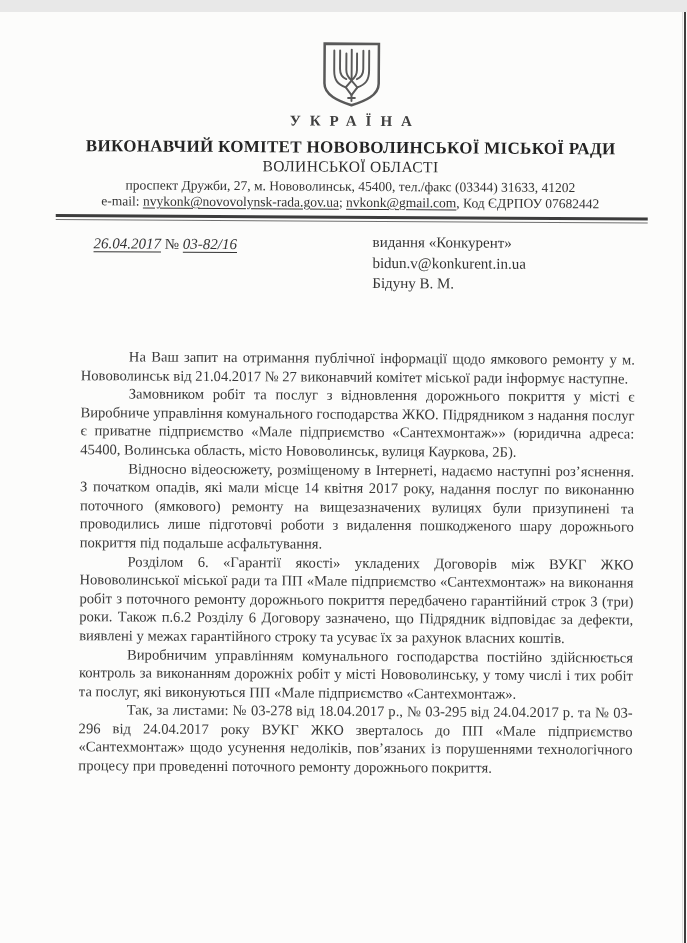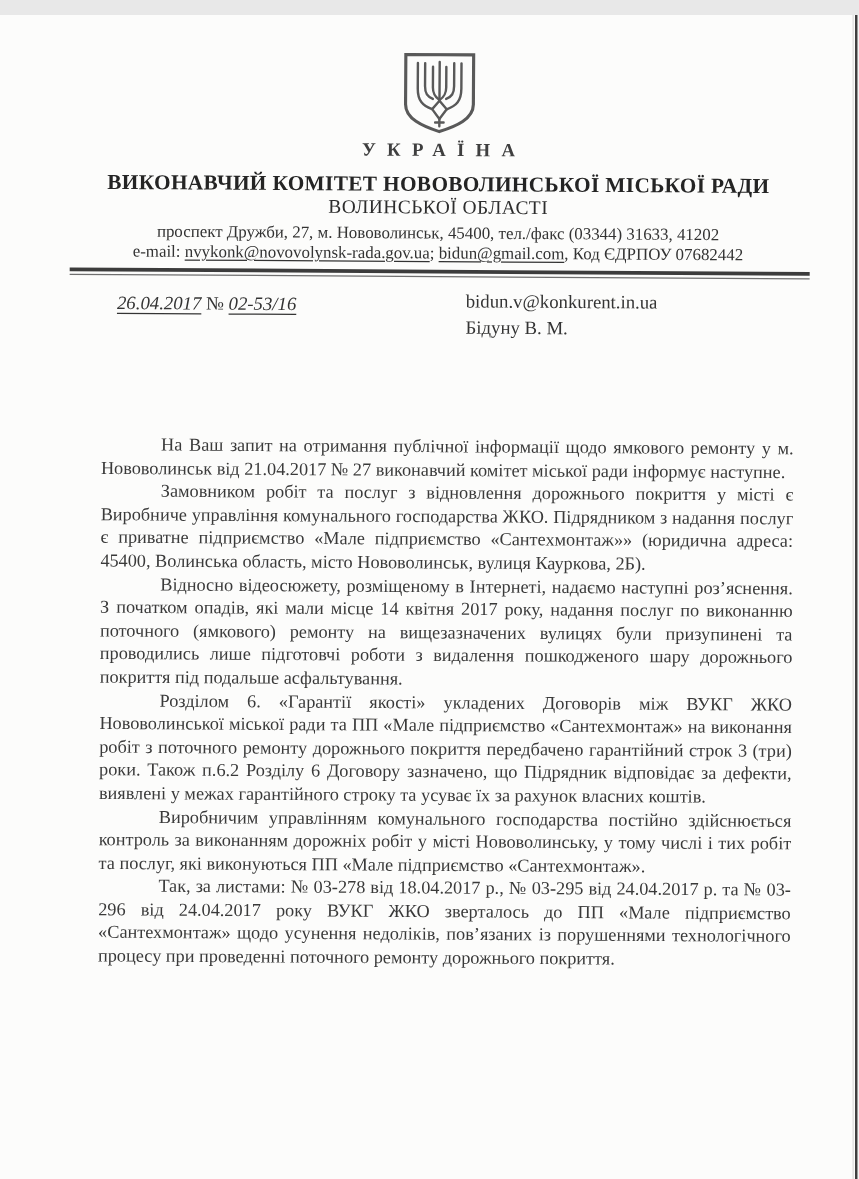--- a/index.html
+++ b/index.html
@@ -61,30 +61,31 @@
           <path d="M32,8 V40" stroke-width="2"></path>
           <path d="M26.5,12 V29 C26.5,34 28,36.5 32,39.5 C36,36.5 37.5,34 37.5,29 V12" stroke-width="2"></path>
           <path d="M32,40 L38,47 L32,55 L26,47 Z" stroke-width="2"></path>
           <path d="M32,55 V61 M28.5,58 H35.5" stroke-width="2"></path>
         </svg>
       </div>
       <div class="country">УКРАЇНА</div>
       <div class="org1">ВИКОНАВЧИЙ КОМІТЕТ НОВОВОЛИНСЬКОЇ МІСЬКОЇ РАДИ</div>
       <div class="org2">ВОЛИНСЬКОЇ ОБЛАСТІ</div>
       <div class="addr">проспект Дружби, 27, м. Нововолинськ, 45400,  тел./факс (03344) 31633, 41202</div>
-      <div class="email-line"><span>e-mail: </span><span class="link">nvykonk@novovolynsk-rada.gov.ua</span><span>; </span><span class="link">bidun@gmail.com</span><span>, Код ЄДРПОУ 07682442</span></div>
+      <div class="email-line"><span>e-mail: </span><span class="link">nvykonk@novovolynsk-rada.gov.ua</span><span>; </span><span class="link">nvkonk@gmail.com</span><span>, Код ЄДРПОУ 07682442</span></div>
       <div class="rule">
         <div class="rule-thick"></div>
         <div class="rule-thin"></div>
       </div>
     </header>
 
     <div class="ref-row">
-      <div class="ref"><span class="u">26.04.2017</span>&nbsp;<span>№</span>&nbsp;<span class="u">02-53/16</span></div>
+      <div class="ref"><span class="u">26.04.2017</span>&nbsp;<span>№</span>&nbsp;<span class="u">03-82/16</span></div>
       <div class="recipient">
+        <div>видання «Конкурент»</div>
         <div>bidun.v@konkurent.in.ua</div>
         <div>Бідуну В. М.</div>
       </div>
     </div>
 
     <main class="body">
       <p>На Ваш запит на отримання публічної інформації щодо ямкового ремонту у м. Нововолинськ від 21.04.2017 № 27 виконавчий комітет міської ради інформує наступне.</p>
       <p>Замовником робіт та послуг з відновлення дорожнього покриття у місті є Виробниче управління комунального господарства ЖКО. Підрядником з надання послуг є приватне підприємство «Мале підприємство «Сантехмонтаж»» (юридична адреса: 45400, Волинська область, місто Нововолинськ, вулиця Кауркова, 2Б).</p>
       <p>Відносно відеосюжету, розміщеному в Інтернеті, надаємо наступні роз’яснення. З початком опадів, які мали місце 14  квітня 2017 року, надання послуг по виконанню поточного (ямкового)  ремонту на вищезазначених вулицях були призупинені та проводились лише підготовчі роботи з видалення пошкодженого шару дорожнього покриття під подальше асфальтування.</p>
       <p>Розділом 6. «Гарантії якості» укладених Договорів між ВУКГ ЖКО Нововолинської міської ради та ПП «Мале підприємство «Сантехмонтаж» на виконання робіт з поточного ремонту дорожнього покриття передбачено гарантійний строк 3 (три) роки. Також п.6.2 Розділу 6 Договору зазначено, що Підрядник відповідає за дефекти, виявлені у межах гарантійного строку та усуває їх за рахунок власних коштів.</p>

